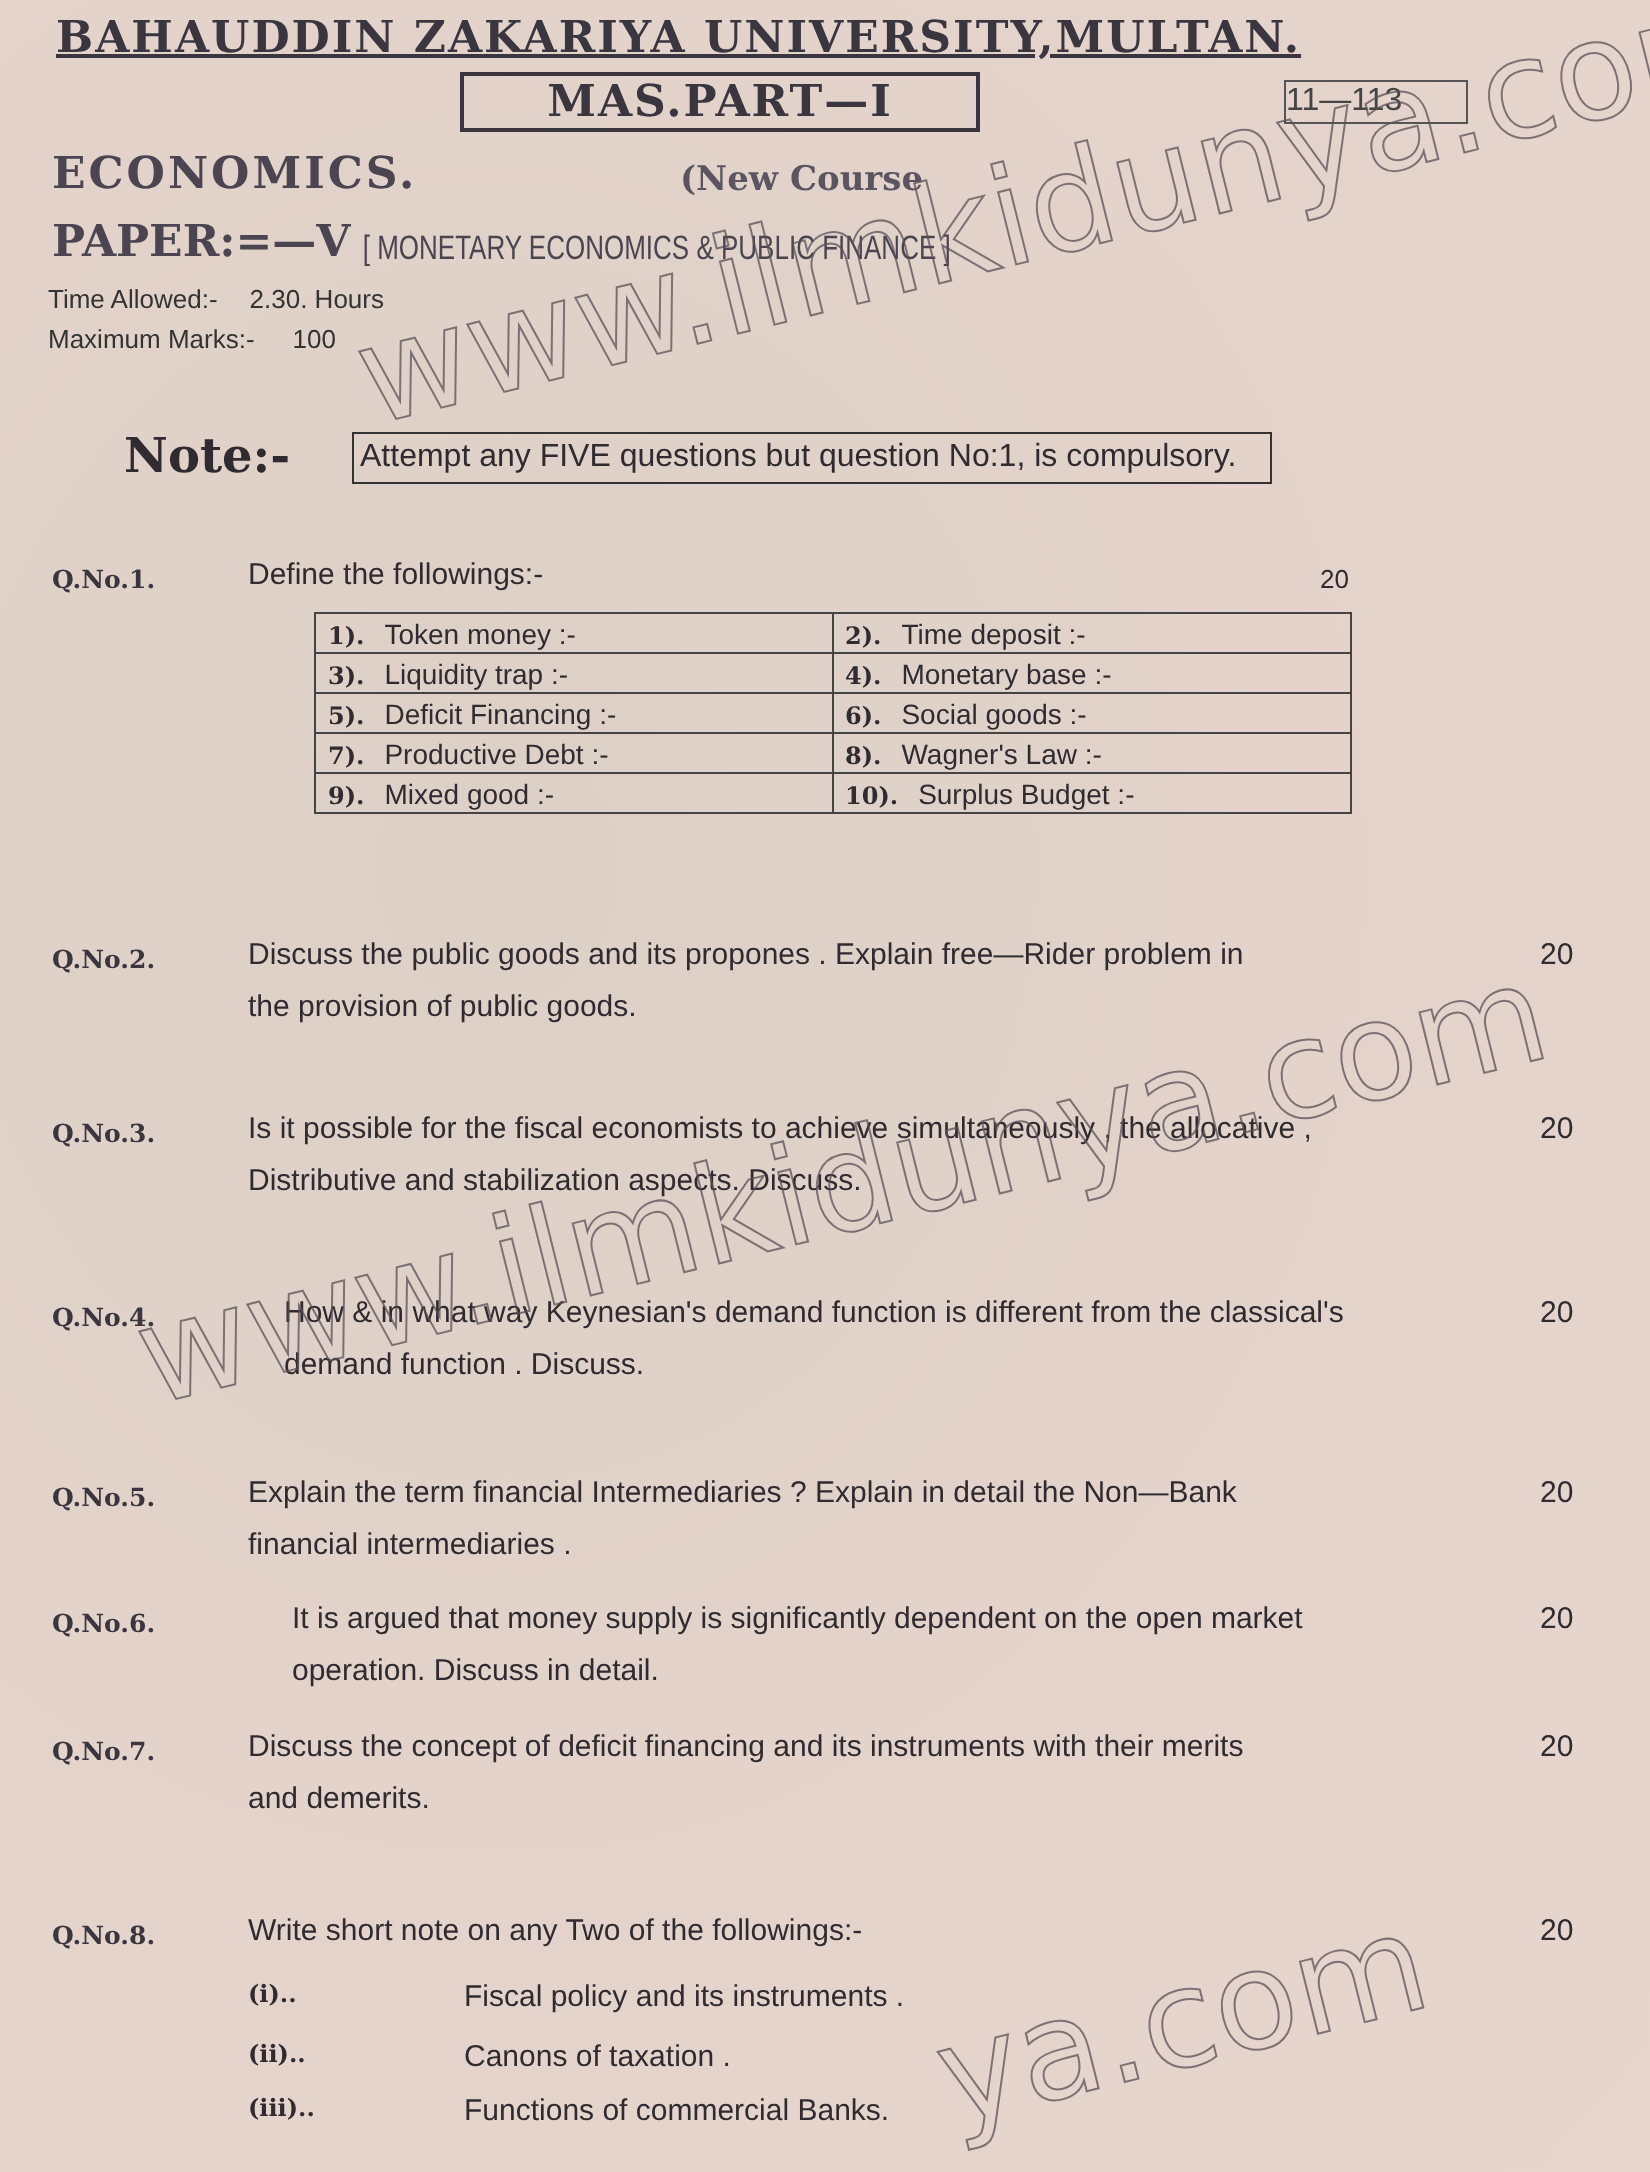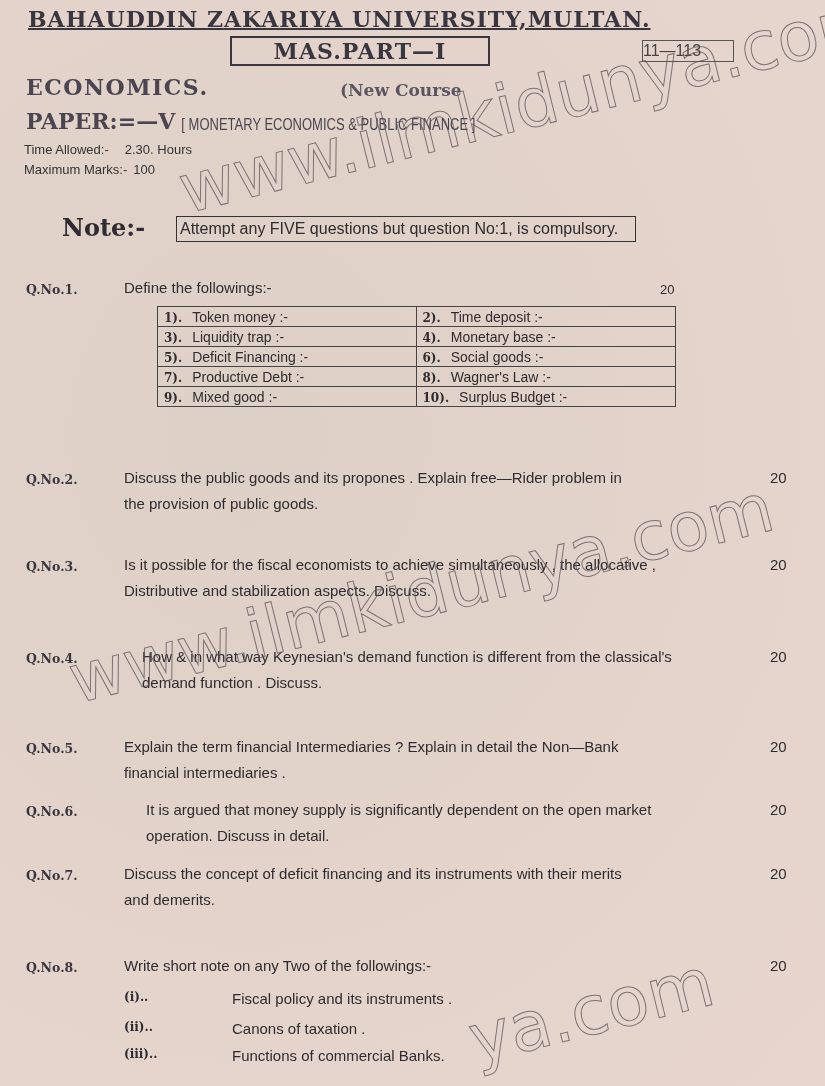--- a/index.html
+++ b/index.html
@@ -63,21 +63,21 @@
 <div class="abs subject serif-bold">ECONOMICS.</div>
 <div class="abs course serif-bold">(New Course</div>
 <div class="abs paper">
   <span class="serif-bold">PAPER:=—V</span>
   <span class="title">[ MONETARY ECONOMICS &amp; PUBLIC FINANCE ]</span>
 </div>
 <div class="abs meta" style="top:142px;">
   <span>Time Allowed:-</span><span class="v">2.30. Hours</span>
 </div>
 <div class="abs meta" style="top:162px;">
-  <span>Maximum Marks:-</span><span class="v" style="margin-left:6px;">100</span>
+  <span>Maximum Marks:-</span><span class="v" style="margin-left:19px;">100</span>
 </div>
 
 <div class="abs note-label serif-bold">Note:-</div>
 <div class="abs note-box">Attempt any  FIVE questions but question No:1, is compulsory.</div>
 
 <div class="abs qno" style="top:282px;">Q.No.1.</div>
 <div class="abs qtext" style="top:275px;">Define the followings:-</div>
 <div class="abs marks small" style="top:282px;">20</div>
 <table class="defs">
   <tbody>

